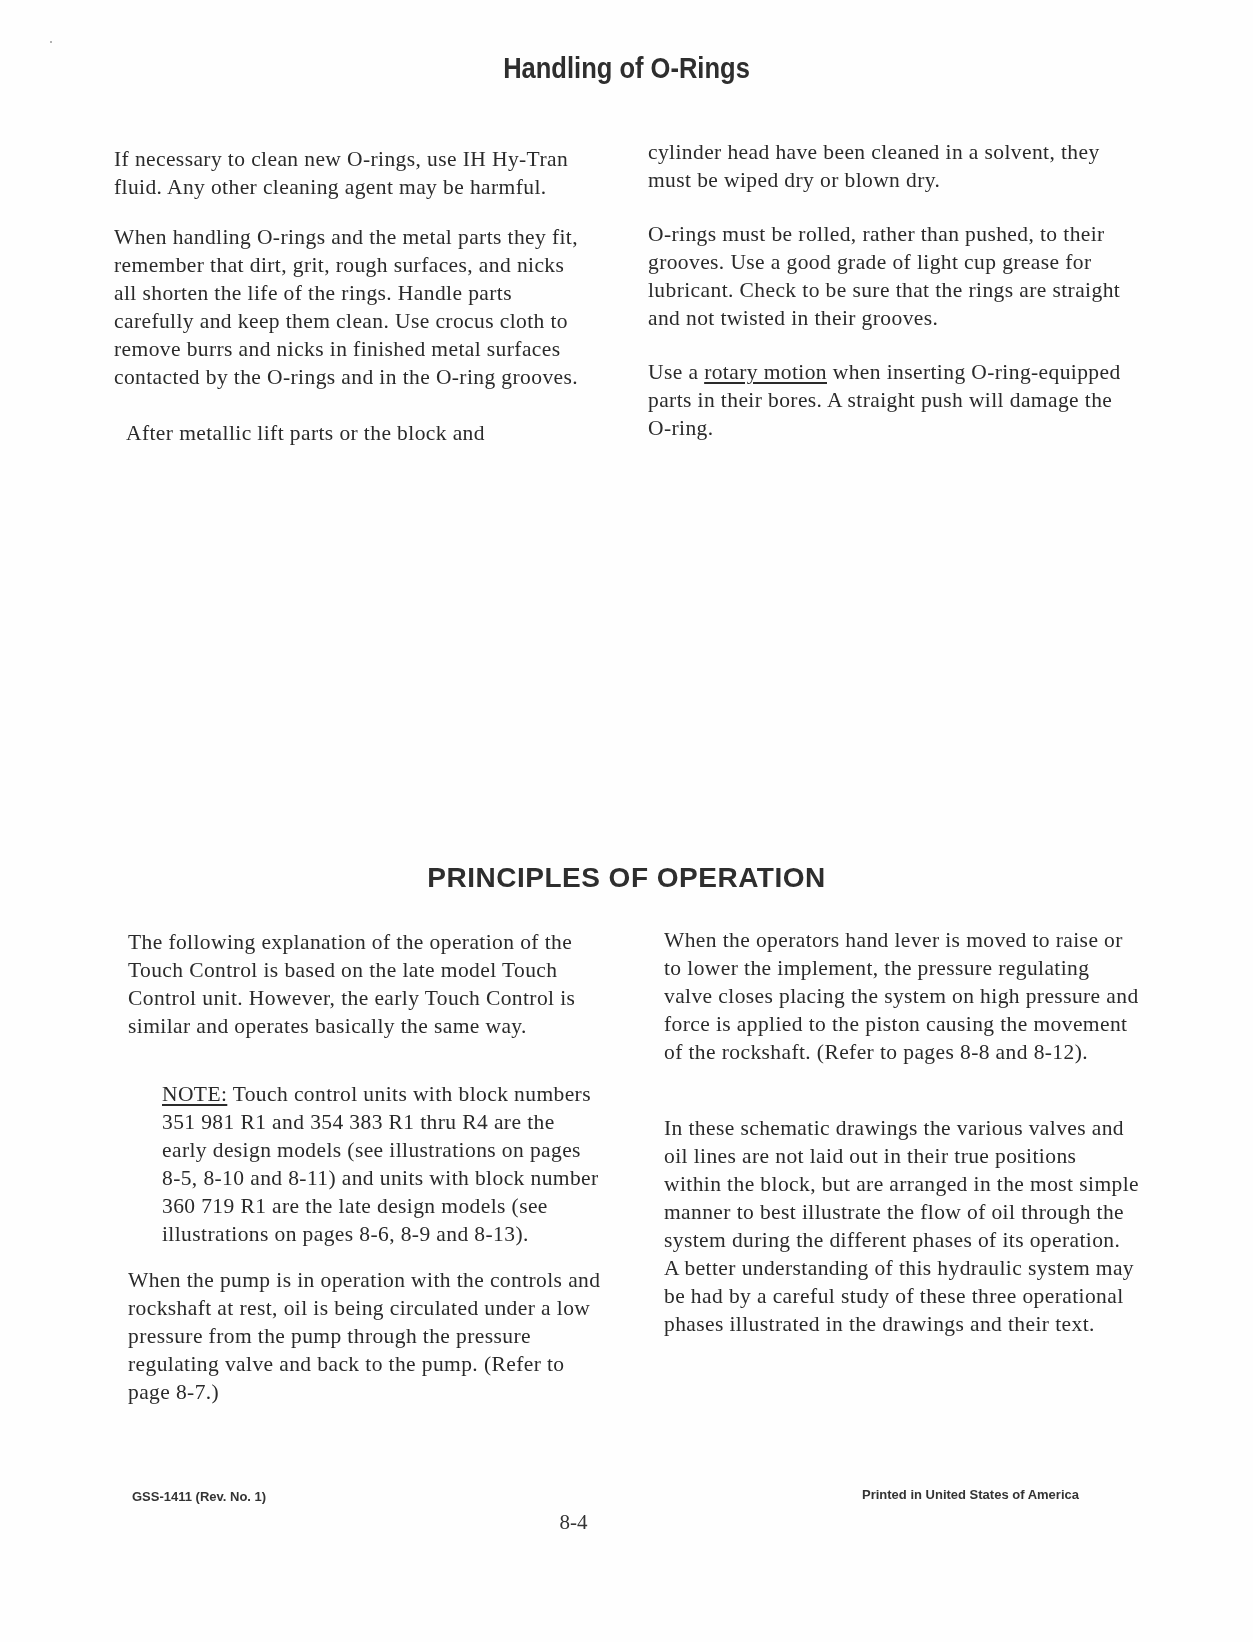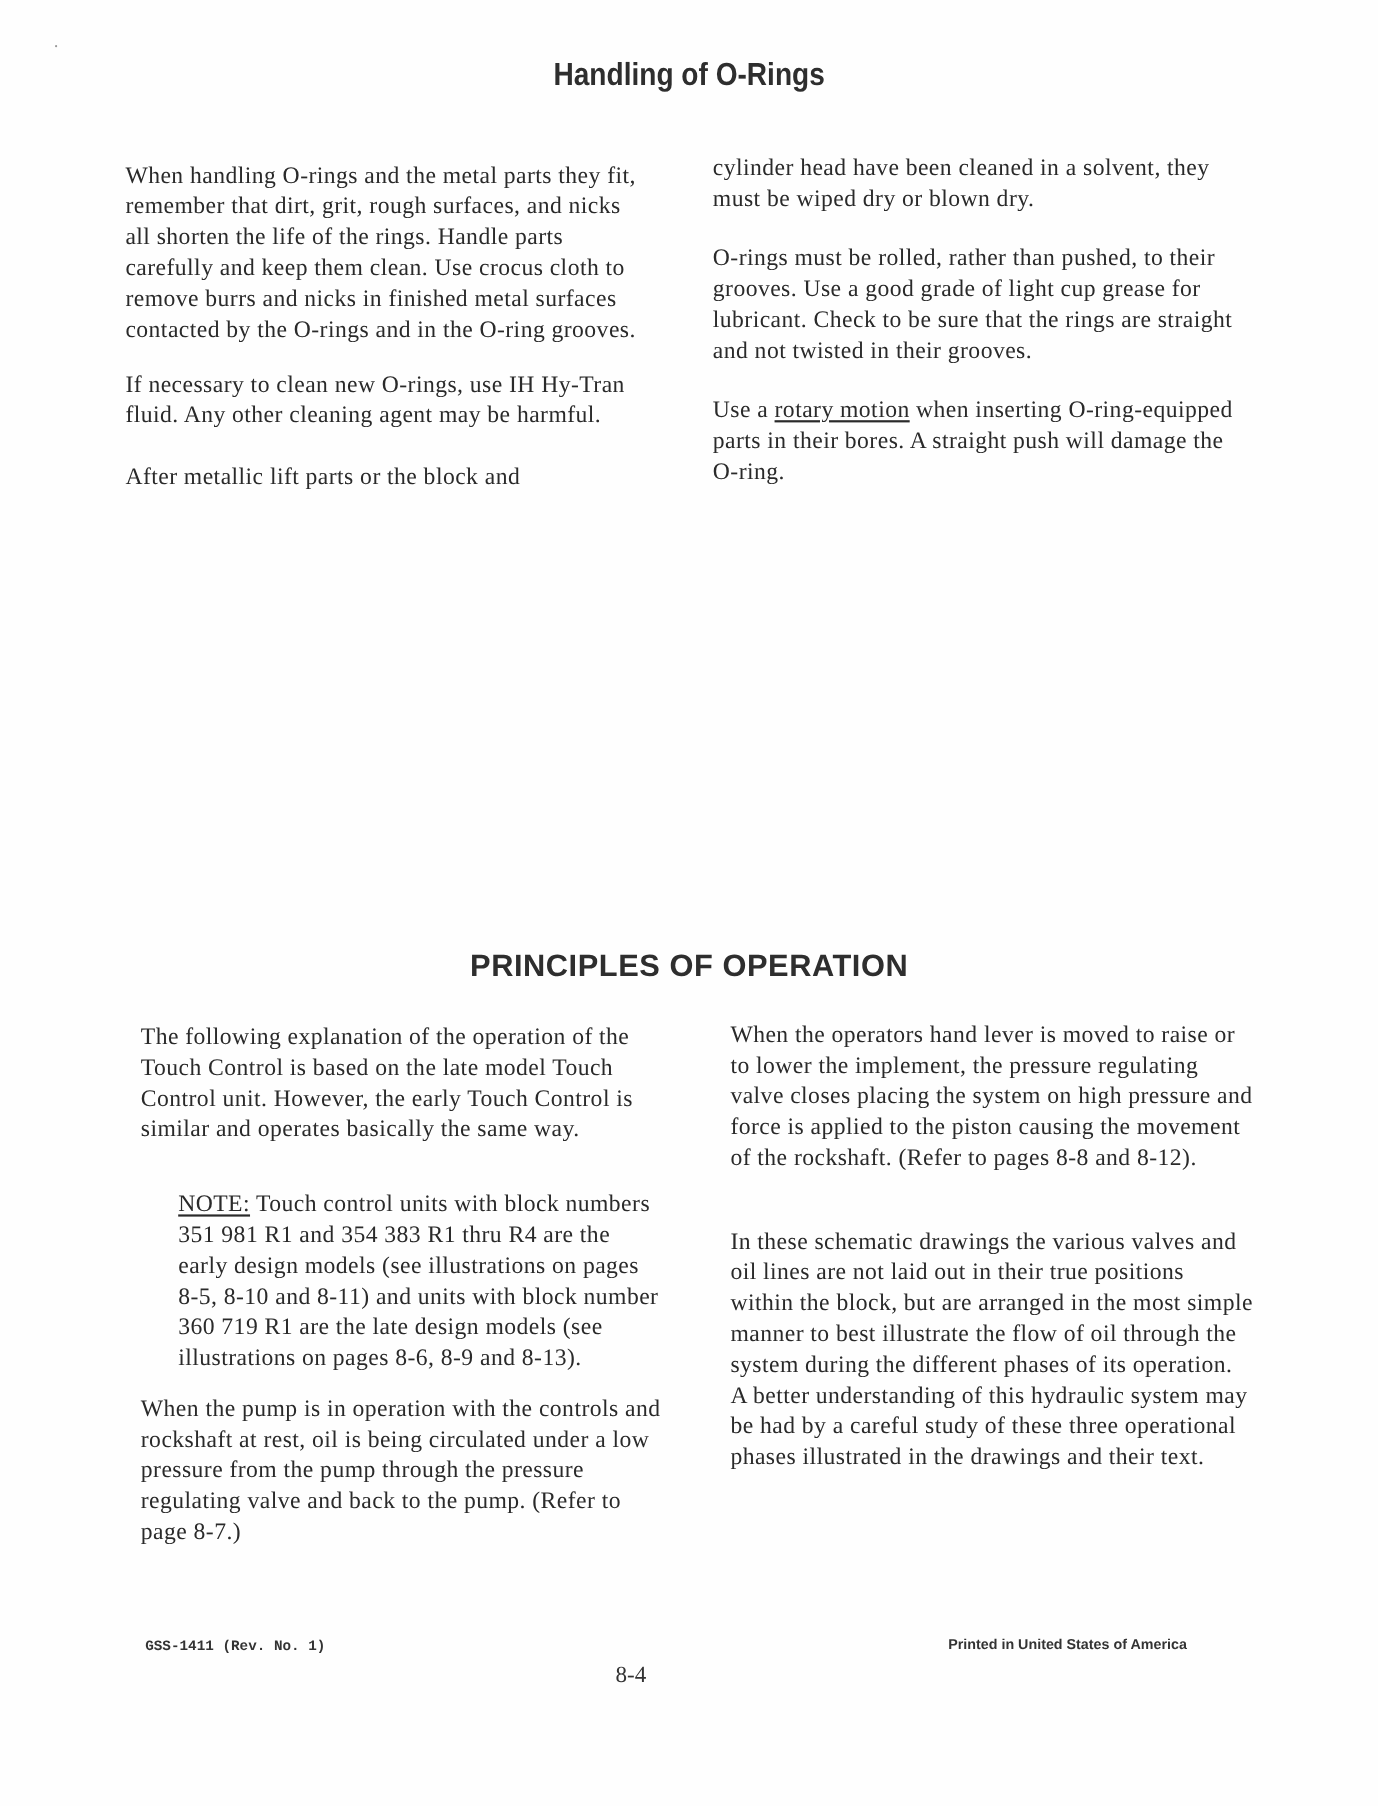--- a/index.html
+++ b/index.html
@@ -16,21 +16,21 @@
     font-size: 21.5px; line-height: 28px; color: #2a2a2a; letter-spacing: 0.4px;
   }
   .col p { margin: 0 0 22px 0; white-space: normal; }
   .col1 { left: 114px; top: 145px; width: 470px; }
   .col2 { left: 648px; top: 138px; width: 475px; }
   .col3 { left: 128px; top: 928px; width: 475px; }
   .col4 { left: 664px; top: 926px; width: 475px; }
   .u { text-decoration: underline; text-underline-offset: 3px; }
   .indent { padding-left: 34px; }
   .footer-left {
-    position: absolute; left: 132px; top: 1489px; font-family: Liberation Mono, monospace;
+    position: absolute; left: 132px; top: 1489px; font-family: Liberation Sans, sans-serif;
     font-size: 13px; font-weight: bold; color: #333;
   }
   .footer-right {
     position: absolute; left: 862px; top: 1487px; font-family: "Liberation Sans", sans-serif;
     font-size: 13px; font-weight: bold; color: #333;
   }
   .page-num {
     position: absolute; left: 0; width: 1147px; text-align: center; top: 1510px;
     font-family: "Liberation Serif", serif; font-size: 21px; color: #333;
   }
@@ -39,23 +39,23 @@
 </head>
 <body>
 
 <div class="page">
 
   <span class="speck" style="left:50px;top:41px;"></span>
 
   <h1 class="heading h1">Handling of O-Rings</h1>
 
   <div class="col col1">
+    <p>If necessary to clean new O-rings, use IH Hy-Tran fluid. Any other cleaning agent may be harmful.</p>
     <p>When handling O-rings and the metal parts they fit, remember that dirt, grit, rough surfaces, and nicks all shorten the life of the rings. Handle parts carefully and keep them clean. Use crocus cloth to remove burrs and nicks in finished metal surfaces contacted by the O-rings and in the O-ring grooves.</p>
-    <p>If necessary to clean new O-rings, use IH Hy-Tran fluid. Any other cleaning agent may be harmful.</p>
-    <p style="margin-top:28px;">After metallic lift parts or the block and</p>
+    <p style="margin-top:28px;margin-left:12px;">After metallic lift parts or the block and</p>
   </div>
 
   <div class="col col2">
     <p style="margin-bottom:26px;">cylinder head have been cleaned in a solvent, they must be wiped dry or blown dry.</p>
     <p style="margin-bottom:26px;">O-rings must be rolled, rather than pushed, to their grooves. Use a good grade of light cup grease for lubricant. Check to be sure that the rings are straight and not twisted in their grooves.</p>
     <p><span>Use a </span><span class="u">rotary motion</span><span> when inserting O-ring-equipped parts in their bores. A straight push will damage the O-ring.</span></p>
   </div>
 
   <h2 class="heading h2">PRINCIPLES OF OPERATION</h2>
 

